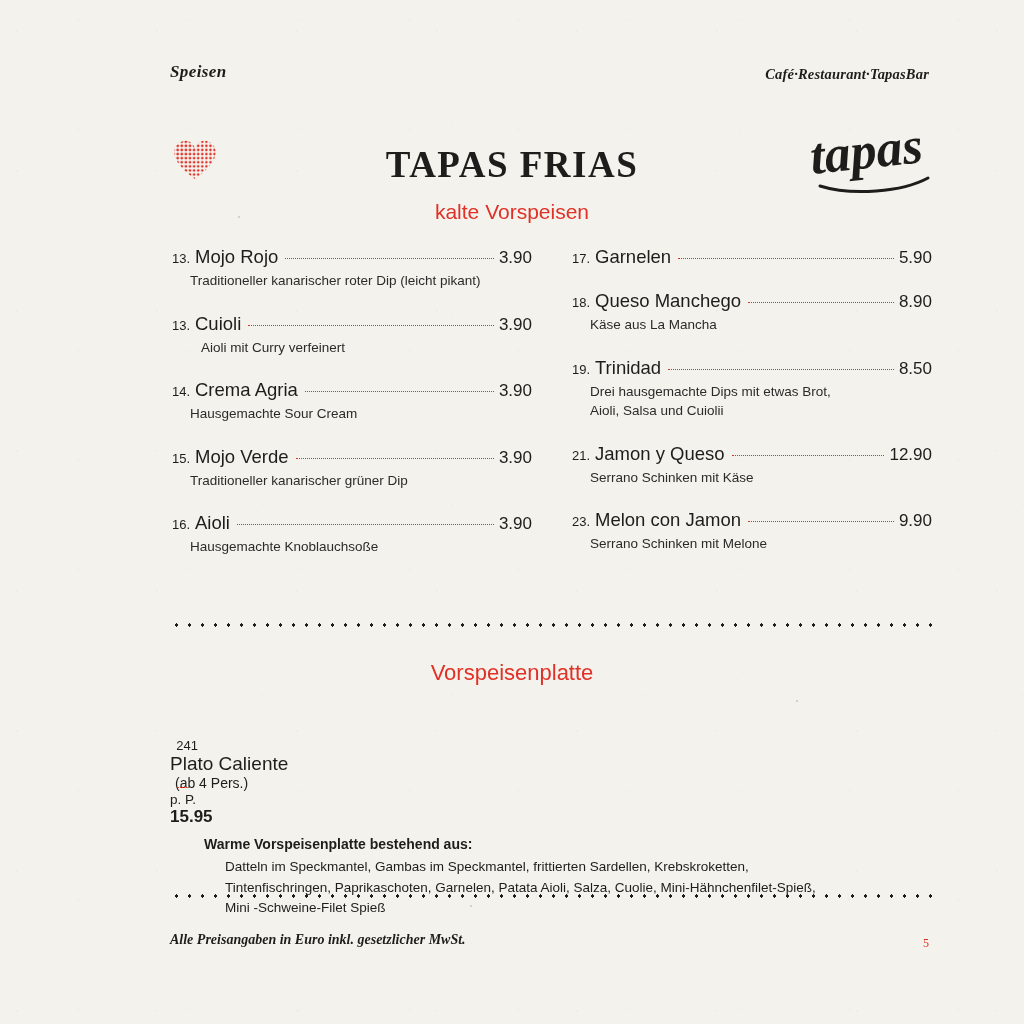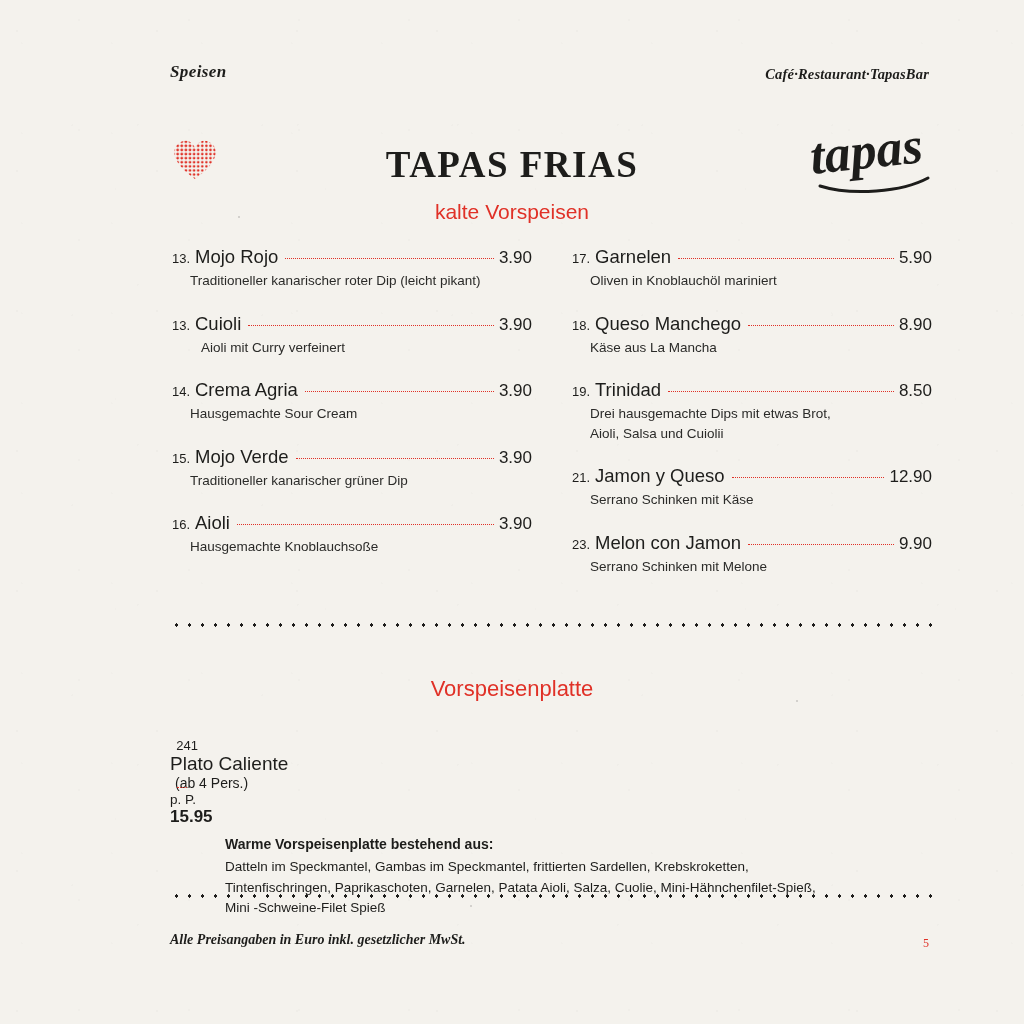--- a/index.html
+++ b/index.html
@@ -152,21 +152,21 @@
     background-size: 13px 6px;
     background-repeat: repeat-x;
   }
   .sep-1 { top: 622px; }
   .sep-2 { top: 893px; }
   
   .platter-title {
     position: absolute;
     left: 0;
     right: 0;
-    top: 676px;
+    top: 660px;
     text-align: center;
     color: #e03127;
     font-size: 22px;
   }
   .platter {
     position: absolute;
     left: 170px;
     top: 738px;
     width: 762px;
   }
@@ -194,21 +194,21 @@
     margin-right: 15px;
   }
   .platter-price {
     font-size: 17px;
     font-weight: bold;
   }
   .platter-sub {
     font-size: 14px;
     font-weight: bold;
     margin-top: 9px;
-    margin-left: 55px;
+    margin-left: 34px;
   }
   .platter-desc {
     font-size: 13.5px;
     margin-top: 5px;
     margin-left: 55px;
     line-height: 1.52;
   }
   
   .footer-note {
     position: absolute;
@@ -324,21 +324,20 @@
 
     <div class="col">
 
       <div class="item">
         <div class="item-line">
           <span class="num">17.</span>
           <span class="name">Garnelen</span>
           <span class="dots"></span>
           <span class="price">5.90</span>
         </div>
-        <div class="desc">Oliven in Knoblauchöl mariniert</div>
       </div>
 
       <div class="item">
         <div class="item-line">
           <span class="num">18.</span>
           <span class="name">Queso Manchego</span>
           <span class="dots"></span>
           <span class="price">8.90</span>
         </div>
         <div class="desc">Käse aus La Mancha</div>

